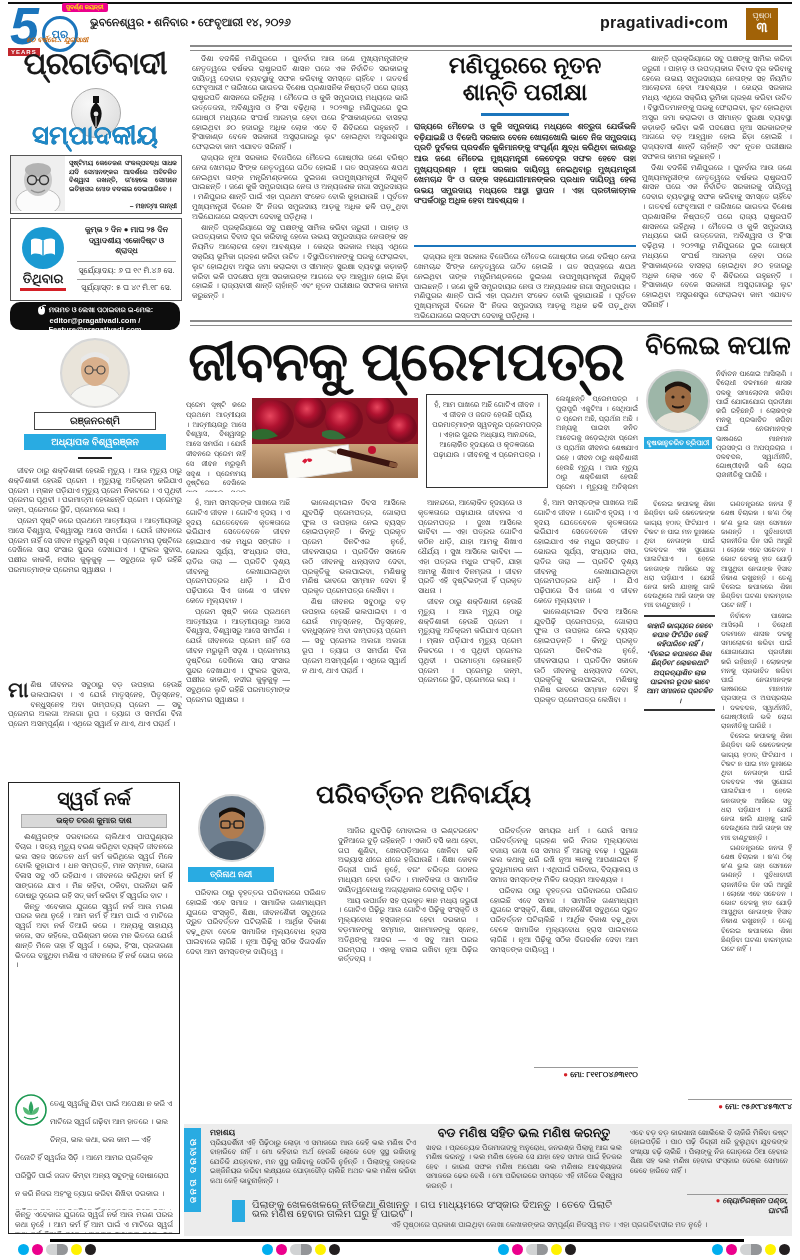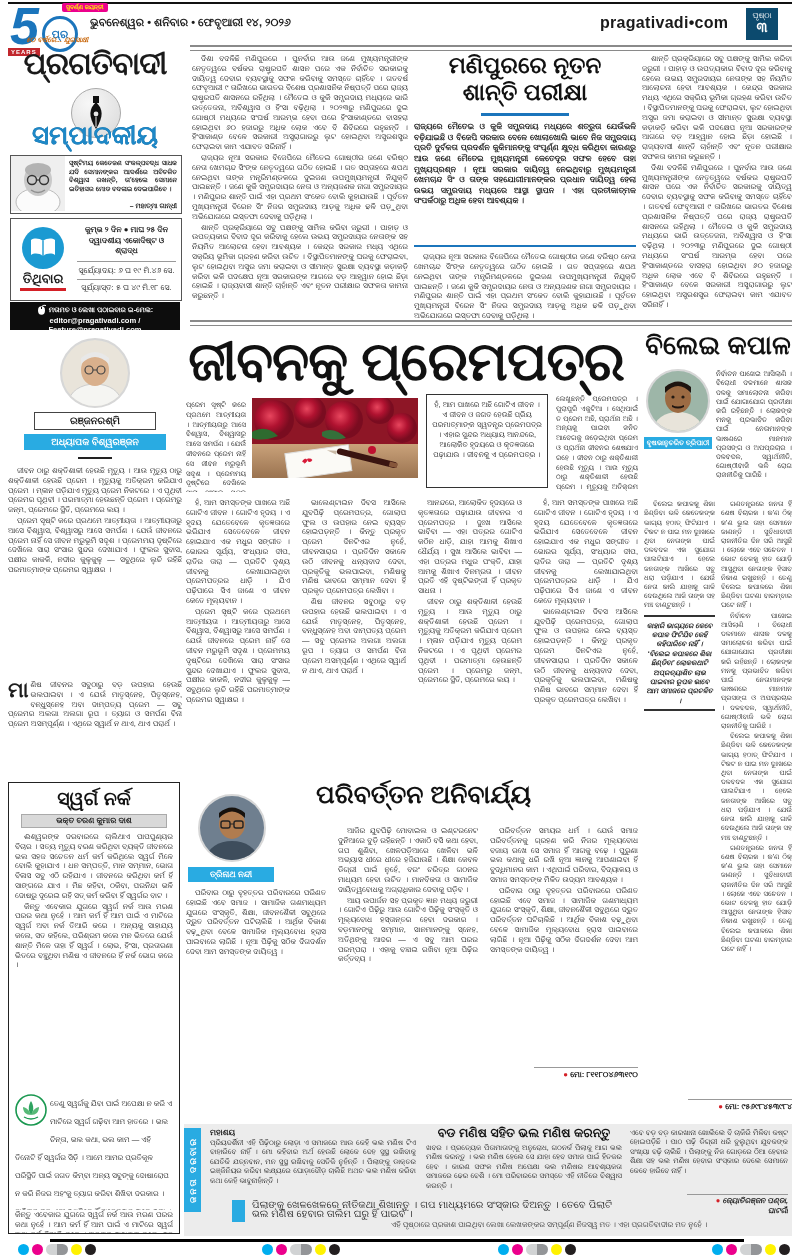--- a/index.html
+++ b/index.html
@@ -43,21 +43,21 @@
     <span style="position:absolute;left:32px;top:8px;width:30px;height:30px;border:3px solid #1B75BC;border-radius:50%;background:#fff;display:flex;align-items:center;justify-content:center;">
       <span style="font-size:11px;color:#1B75BC;font-weight:bold;">ପ୍ର</span>
     </span>
     <span style="position:absolute;left:-2px;top:40px;background:#C1272D;color:#fff;font-size:6px;font-weight:bold;padding:1px 3px;letter-spacing:1px;">YEARS</span>
   </div>
 
   <div class="abs bold" style="left:90px;top:16px;font-size:11px;">ଭୁବନେଶ୍ୱର • ଶନିବାର • ଫେବୃଆରୀ ୧୪, ୨୦୨୬</div>
 
   <div class="abs" style="left:600px;top:14px;font-size:16px;font-weight:900;letter-spacing:.3px;">pragativadi•com</div>
 
-  <div class="abs" style="left:746px;top:8px;width:32px;height:32px;background:#0c4a6e;color:#fff;text-align:center;line-height:1;">
+  <div class="abs" style="left:746px;top:8px;width:32px;height:32px;background:#a16207;color:#fff;text-align:center;line-height:1;">
     <div style="font-size:8px;margin-top:4px;">ପୃଷ୍ଠା</div>
     <div style="font-size:14px;font-weight:bold;">୩</div>
   </div>
 
   <div class="abs rule-double" style="left:190px;top:45px;width:602px;"></div>
 
   <div class="abs" style="left:26px;top:36px;font-size:7px;font-style:italic;color:#C8660A;font-weight:bold;">୫୦ ବର୍ଷରେ... ଯୁଗସାକ୍ଷୀ</div>
 
   <div class="abs center" style="left:4px;top:46px;width:182px;font-size:31px;font-weight:900;letter-spacing:-1px;">ପ୍ରଗତିବାଦୀ</div>
 
@@ -104,21 +104,21 @@
     <div style="flex:1;padding:6px 5px 3px 2px;font-size:7.8px;line-height:1.35;text-align:center;">
       <div class="bold">କୁମ୍ଭ ୨ ଦିନ ● ମାଘ ୨୫ ଦିନ</div>
       <div class="bold">ଦ୍ୱାଦଶୀୟ ଏକୋଦିଷ୍ଟ ଓ ଶ୍ରାଦ୍ଧ</div>
       <div class="rule-thin" style="margin:4px 0;"></div>
       <div>ସୂର୍ଯ୍ୟୋଦୟ: ୬ ଘ ୧୯ ମି.୪୬ ସେ.</div>
       <div class="rule-thin" style="margin:3px 0;width:80%;"></div>
       <div>ସୂର୍ଯ୍ୟାସ୍ତ: ୫ ଘ ୪୯ ମି.୧୮ ସେ.</div>
     </div>
   </div>
 
-  <div class="abs" style="left:10px;top:302px;width:170px;height:28px;background:#0d0d0d;color:#fff;text-align:center;padding-top:2px;box-sizing:border-box;">
+  <div class="abs" style="left:10px;top:302px;width:170px;height:28px;background:#0d0d0d;color:#fff;text-align:center;padding-top:2px;box-sizing:border-box;border-radius:10px;">
     <div style="display:flex;align-items:center;justify-content:center;gap:3px;">
       <svg width="9" height="11" viewBox="0 0 9 11">
         <ellipse cx="4.5" cy="6.5" rx="3.5" ry="4.2" fill="#fff"></ellipse>
         <line x1="4.5" y1="2.5" x2="4.5" y2="5" stroke="#0d0d0d" stroke-width="1"></line>
         <path d="M4.5 2.5 Q7 0.5 9 1.5" stroke="#fff" stroke-width="1" fill="none"></path>
       </svg>
       <span style="font-size:7px;font-weight:bold;">ମତାମତ ଓ ଲେଖା ପଠାଇବାର ଇ-ମେଲ:</span>
     </div>
     <div style="font-size:7.6px;font-weight:bold;margin-top:1px;">editor@pragativadi.com / Feature@pragativadi.com</div>
   </div>
@@ -353,21 +353,21 @@
     <div class="abs" style="left:26px;top:4px;width:206px;height:70px;overflow:hidden;">
       <div style="font-size:8px;font-weight:bold;">ମହାଶୟ</div>
       <div class="bodytext" style="font-size:7.2px;line-height:9.4px;">
         <span>ପ୍ରିୟଦର୍ଶିନୀ ଏହି ପିଢ଼ିଠାରୁ ଲୋଡ଼ା ଏ ସମାଜରେ ଆଉ କେହି ଭଲ ମଣିଷ ଟିଏ ବାହାରିବେ ନାହିଁ । ମୋ କହିବାର ଅର୍ଥ ହେଉଛି ଲୋକେ ଦେହ ସୁସ୍ଥ ରଖିବାକୁ ଯେତିକି ଯତ୍ନବାନ, ମନ ସୁସ୍ଥ ରଖିବାକୁ ସେତିକି ନୁହଁନ୍ତି । ପିଲାଙ୍କୁ ଡାକ୍ତର ଇଞ୍ଜିନିୟର କରିବା ଲକ୍ଷ୍ୟରେ ଘୋଡ଼ାଦୌଡ଼ ଚାଲିଛି ଅଥଚ ଭଲ ମଣିଷ କରିବା କଥା କେହି ଭାବୁନାହାଁନ୍ତି ।</span>
       </div>
     </div>
 
     <div class="abs" style="left:242px;top:2px;width:196px;height:72px;overflow:hidden;">
       <div class="headline-black center" style="font-size:12.5px;line-height:1.2;margin-bottom:2px;">ବଡ ମଣିଷ ସହିତ ଭଲ ମଣିଷ କରନ୍ତୁ</div>
       <div class="bodytext" style="font-size:7.2px;line-height:9.4px;">
-        <span>ଖବର । ପ୍ରତ୍ୟେକ ପିତାମାତାଙ୍କୁ ଅନୁରୋଧ, ଗଠନର୍କ ପିଲାକୁ ଆଗ ଭଲ ମଣିଷ କରନ୍ତୁ । ଭଲ ମଣିଷ ହେଲେ ସେ ଯାହା ହେବ ସମାଜ ପାଇଁ ହିତକର ହେବ । କାରଣ ସଫଳ ମଣିଷ ଅପେକ୍ଷା ଭଲ ମଣିଷର ଆବଶ୍ୟକତା ସମାଜରେ ଢେର ବେଶି । ମୋ ପରିବାରରେ ସମସ୍ତେ ଏହି ନୀତିରେ ବିଶ୍ୱାସ କରନ୍ତି ।</span>
+        <span>ଖବର । ପ୍ରତ୍ୟେକ ପିତାମାତାଙ୍କୁ ଅନୁରୋଧ, ଜନରଶ୍କ ପିଲାକୁ ଆଗ ଭଲ ମଣିଷ କରନ୍ତୁ । ଭଲ ମଣିଷ ହେଲେ ସେ ଯାହା ହେବ ସମାଜ ପାଇଁ ହିତକର ହେବ । କାରଣ ସଫଳ ମଣିଷ ଅପେକ୍ଷା ଭଲ ମଣିଷର ଆବଶ୍ୟକତା ସମାଜରେ ଢେର ବେଶି । ମୋ ପରିବାରରେ ସମସ୍ତେ ଏହି ନୀତିରେ ବିଶ୍ୱାସ କରନ୍ତି ।</span>
       </div>
     </div>
 
     <div class="abs" style="left:446px;top:4px;width:158px;height:92px;overflow:hidden;">
       <div class="bodytext" style="font-size:7.2px;line-height:9.4px;height:64px;">
         <span>ଏବେ ବଡ଼ ବଡ଼ କାରଖାନା ଖୋଲିଲେ ବି ଚାକିରି ମିଳିବା କଷ୍ଟ ହୋଇପଡ଼ିଛି । ପାଠ ପଢ଼ି ଡିଗ୍ରୀ ଧରି ବୁଲୁଥିବା ଯୁବକଙ୍କ ସଂଖ୍ୟା ବଢ଼ି ଚାଲିଛି । ପିଲାଙ୍କୁ ନିଜ ଗୋଡ଼ରେ ଠିଆ ହେବାର ଶିକ୍ଷା ସହ ଭଲ ମଣିଷ ହେବାର ସଂସ୍କାର ଦେଲେ ସେମାନେ କେବେ ହାରିବେ ନାହିଁ ।</span>
       </div>
       <div class="rule-thin" style="width:64%;margin:2px 0 1px auto;"></div>
       <div style="text-align:right;font-size:7.5px;font-weight:bold;font-style:italic;line-height:1.3;">
         <span class="red-dot">●</span>

